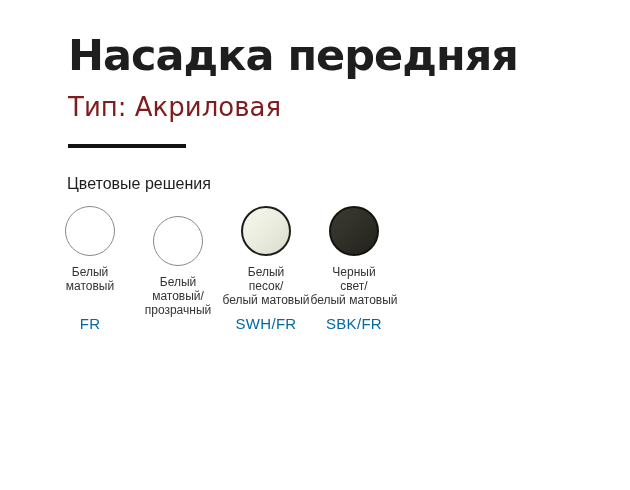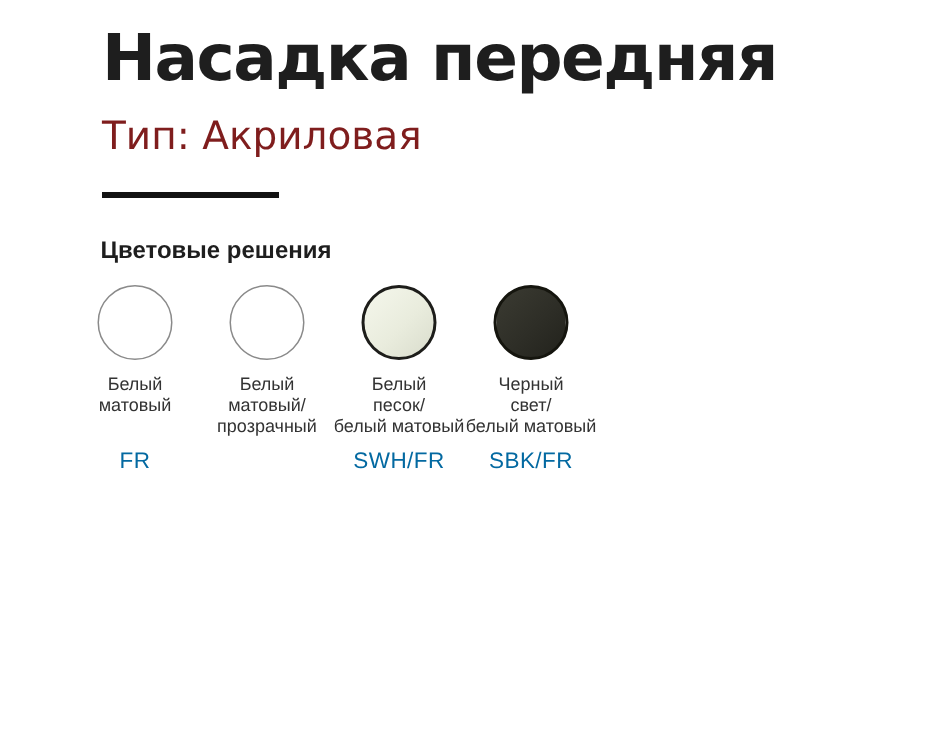--- a/index.html
+++ b/index.html
@@ -9,21 +9,21 @@
     height: 490px;
     background: #ffffff;
     font-family: "Liberation Sans", sans-serif;
     color: #2a2a2a;
     overflow: hidden;
     box-sizing: border-box;
     padding: 0 0 0 68px;
   }
   .title {
     margin: 0;
-    padding-top: 16px;
+    padding-top: 32px;
     font-family: "DejaVu Sans", "Liberation Sans", sans-serif;
     font-weight: 700;
     font-size: 43px;
     line-height: 1.1;
     letter-spacing: -1px;
     color: #1e1e1e;
   }
   .subtitle {
     margin: 0;
     margin-top: 14px;
@@ -54,28 +54,29 @@
     content: "\2022";
     position: absolute;
     left: -25px;
     top: 0;
     font-size: 15px;
     color: #2a2a2a;
   }
   .colors-heading {
     margin: 26px 0 0 -1px;
     font-size: 16px;
-    font-weight: 700;
+    font-weight: 400;
     line-height: 1.2;
     color: #1e1e1e;
   }
   .swatch-row {
     display: flex;
     margin-top: 13px;
     margin-left: -22px;
+    align-items: center;
   }
   .swatch-col {
     width: 88px;
     flex: 0 0 88px;
     text-align: center;
   }
   .swatch-circle {
     box-sizing: border-box;
     width: 50px;
     height: 50px;

